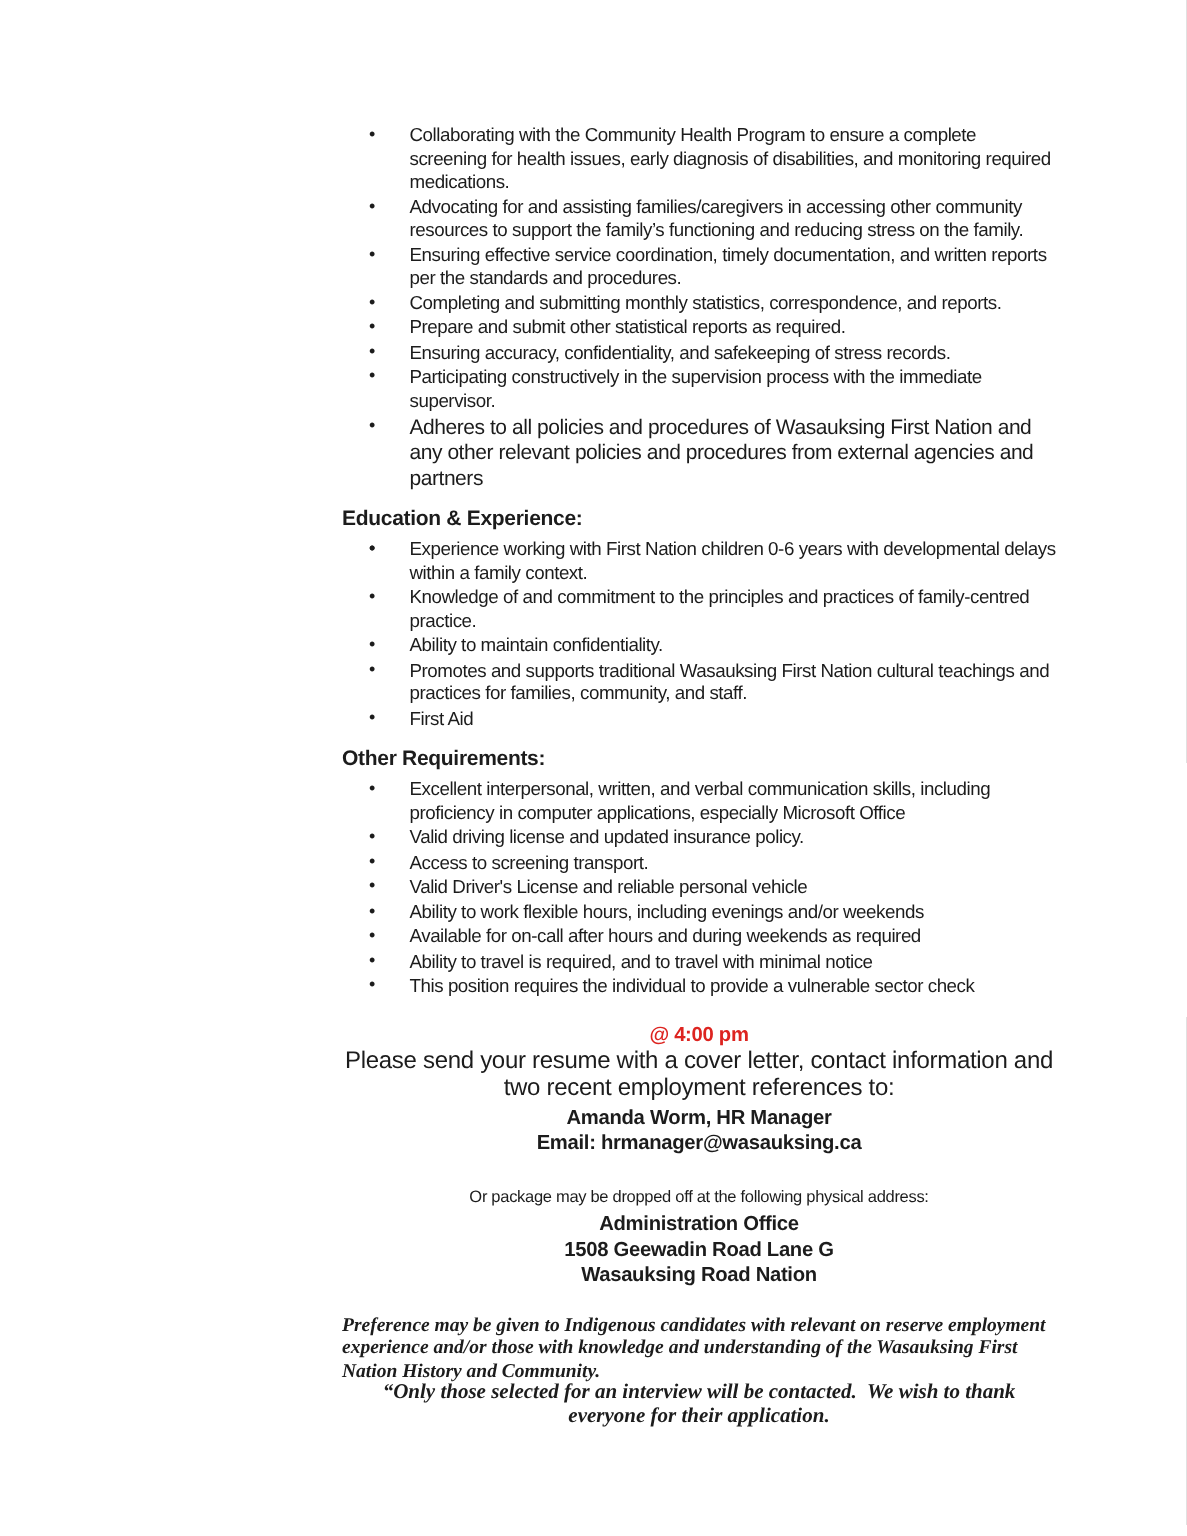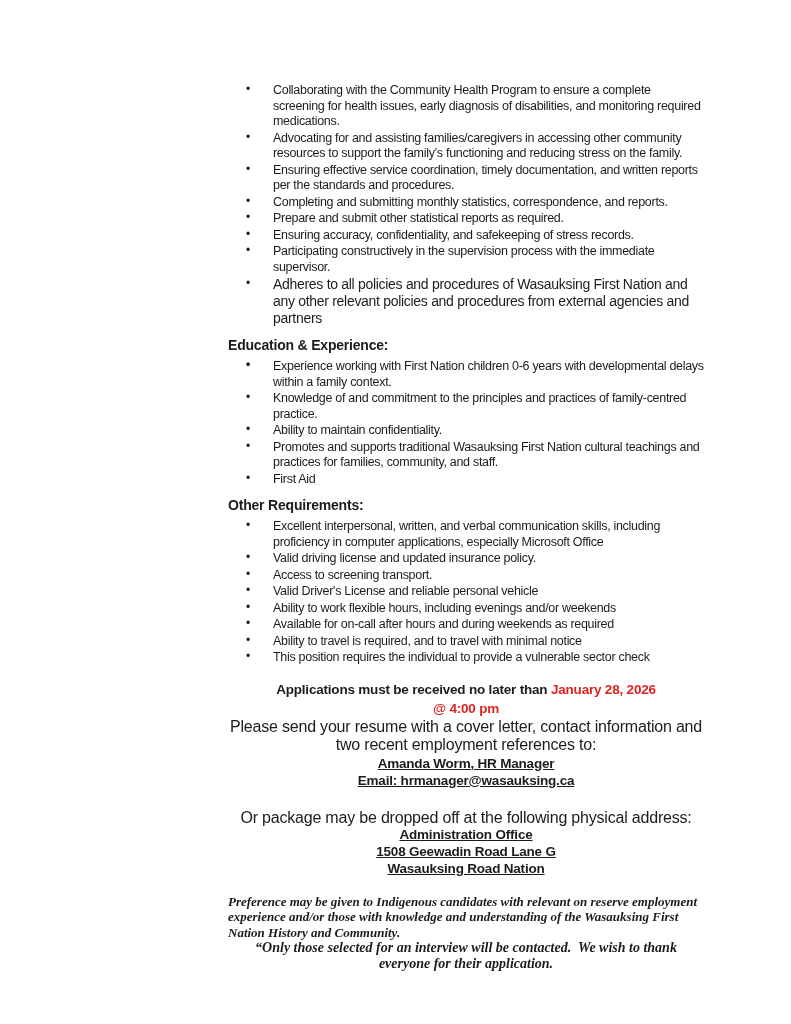--- a/index.html
+++ b/index.html
@@ -67,24 +67,23 @@
     letter-spacing: -0.2px;
     line-height: 18.5px;
     margin: 0;
   }
   .bold-line {
     font-weight: bold;
     font-size: 13.5px;
     letter-spacing: -0.2px;
     line-height: 17px;
     margin: 0;
-    text-decoration: underline;
   }
   .plain-line {
-    font-size: 16px;
+    font-size: 11px;
     letter-spacing: -0.2px;
     line-height: 17px;
     margin: 20px 0 0 0;
   }
   
   .footer-notes { margin-top: 17px; }
   .pref-note {
     font-family: "Liberation Serif", serif;
     font-style: italic;
     font-weight: bold;
@@ -208,21 +207,20 @@
           <span class="dot">•</span>
           <span class="li-text">Ability to travel is required, and to travel with minimal notice</span>
         </li>
         <li>
           <span class="dot">•</span>
           <span class="li-text">This position requires the individual to provide a vulnerable sector check</span>
         </li>
       </ul>
 
     <div class="center-block">
-      <p class="deadline-line"><span>Applications must be received no later than </span><span class="red">January 28, 2026</span></p>
       <p class="deadline-line red">@ 4:00 pm</p>
       <p class="send-line">Please send your resume with a cover letter, contact information and two recent employment references to:</p>
       <p class="bold-line">Amanda Worm, HR Manager</p>
       <p class="bold-line">Email: hrmanager@wasauksing.ca</p>
 
       <p class="plain-line">Or package may be dropped off at the following physical address:</p>
       <p class="bold-line">Administration Office</p>
       <p class="bold-line">1508 Geewadin Road Lane G</p>
       <p class="bold-line">Wasauksing Road Nation</p>
     </div>

